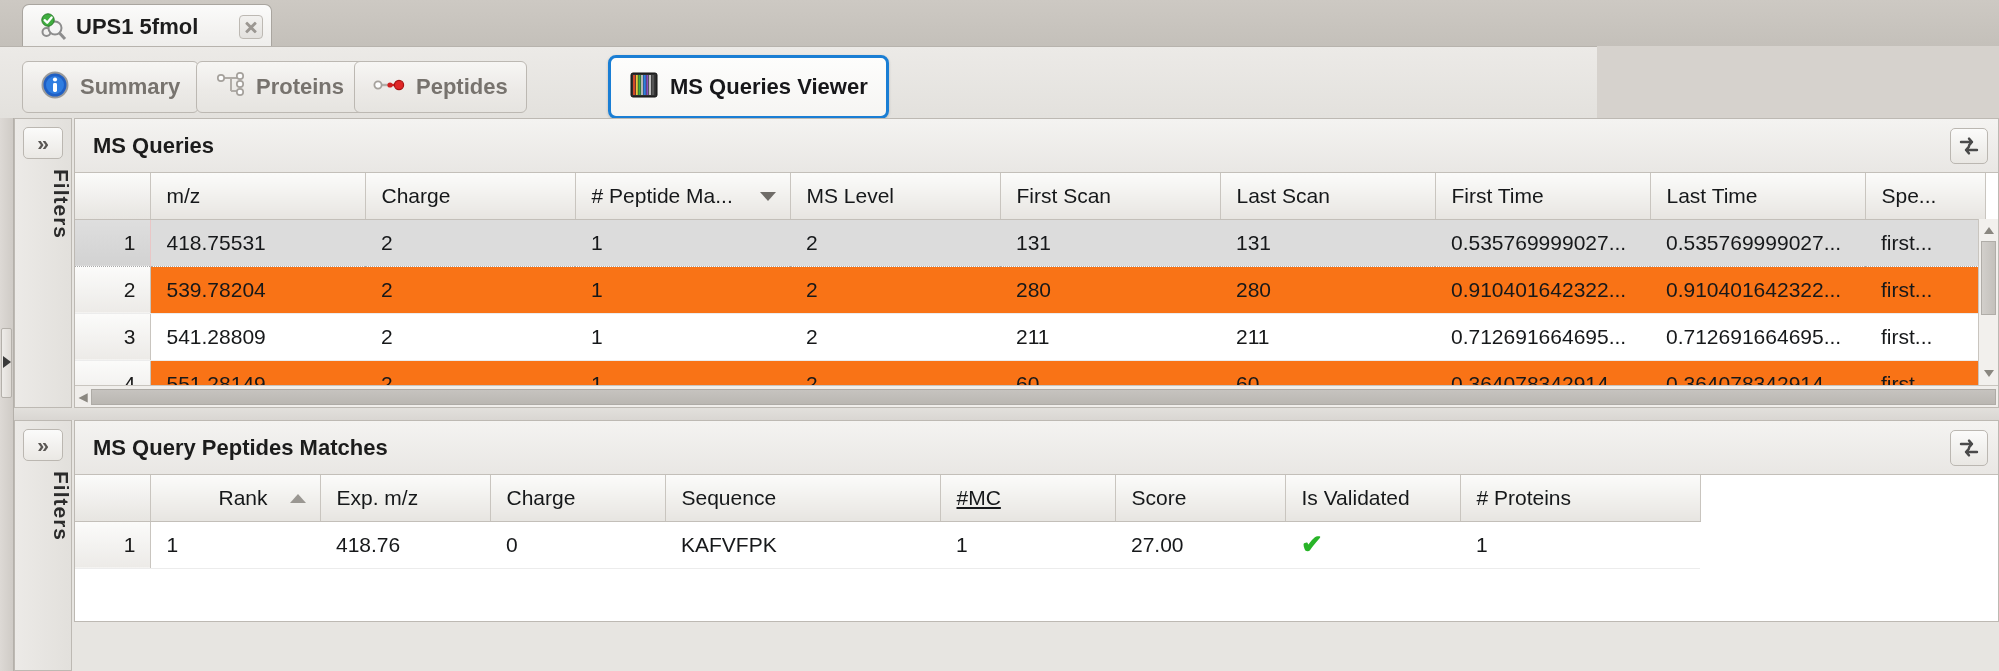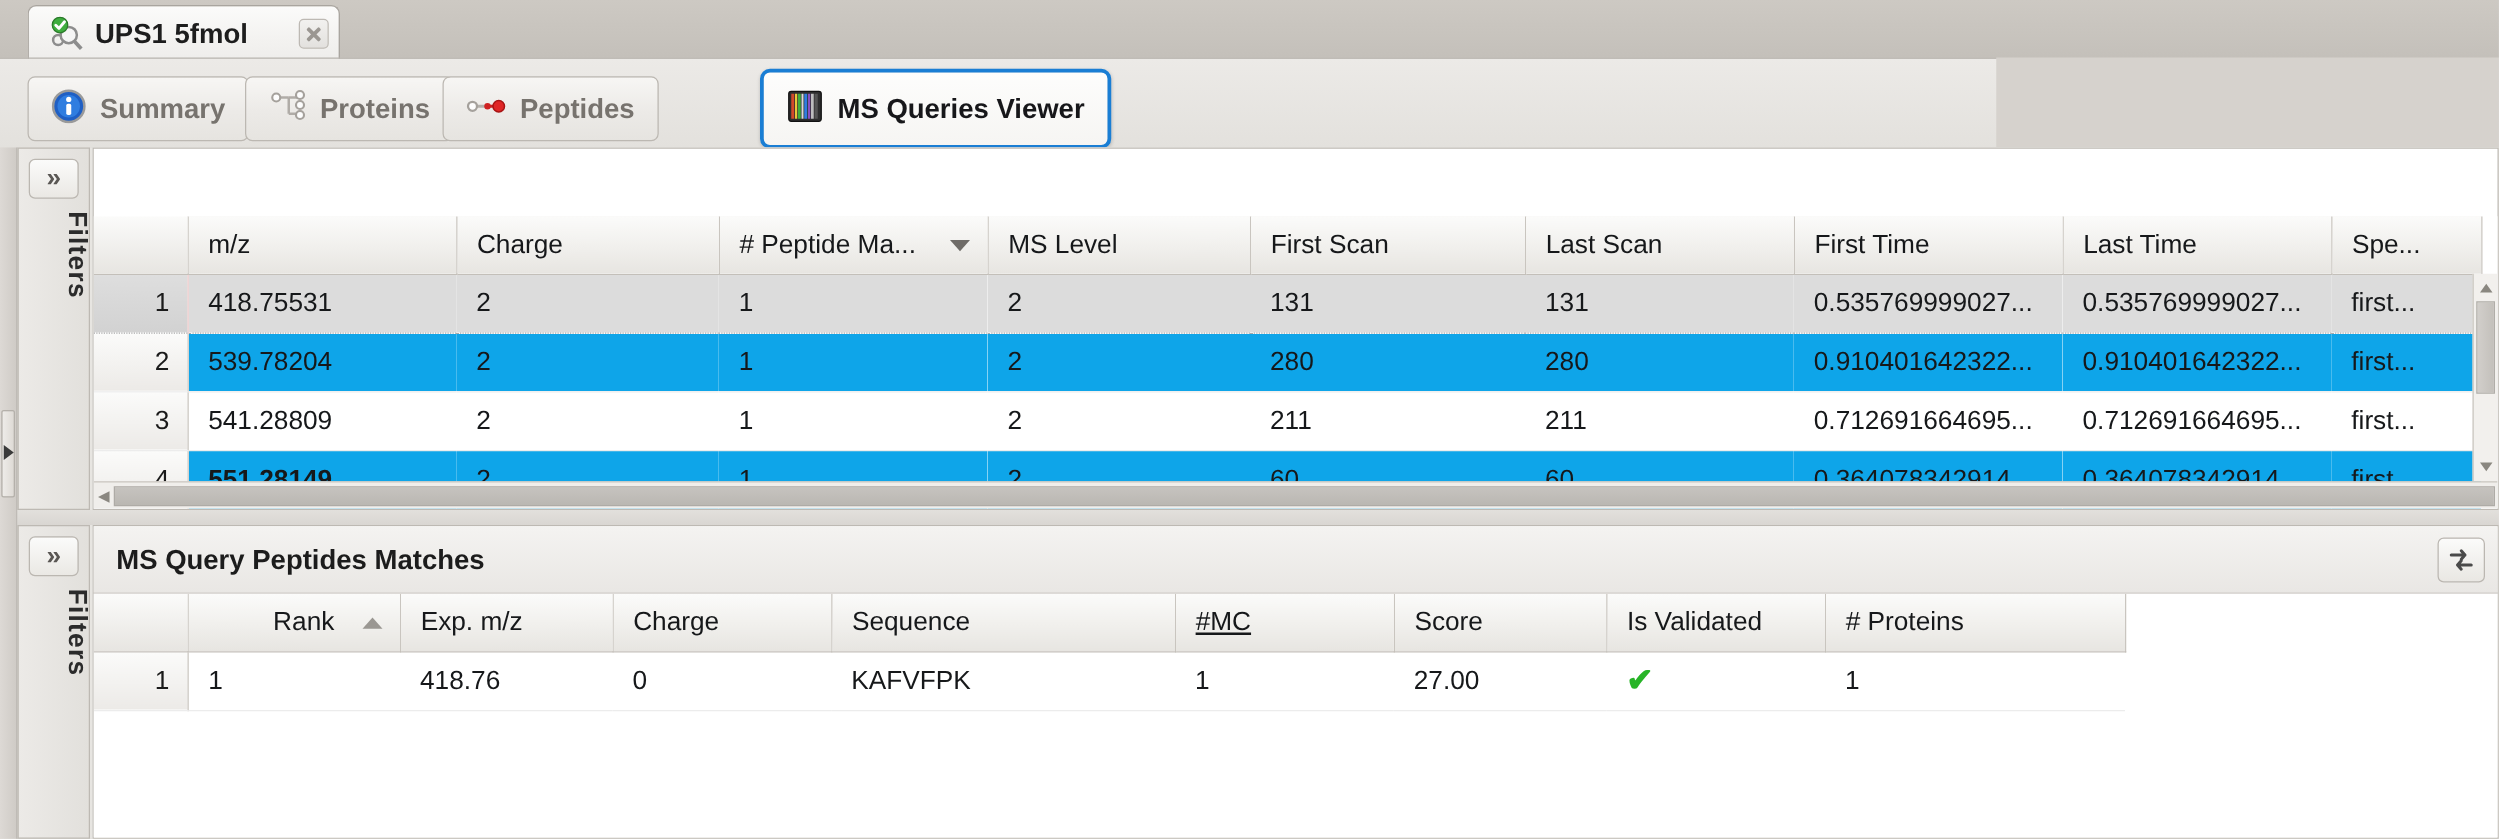--- a/index.html
+++ b/index.html
@@ -148,21 +148,21 @@
     height: 47px; font-size: 21px; color: #16181a;
     padding: 0 0 0 16px;
     white-space: nowrap; overflow: hidden;
     border-bottom: 1px solid #ececec;
   }
   table.grid td.rownum {
     text-align: right; padding: 0 14px 0 0; color: #1a1a1a;
     background: linear-gradient(to bottom,#fbfbfa,#eceae7);
     border-right: 1px solid #c9c5bf;
   }
-  tr.alt td { background: #0ea5e9; }
+  tr.alt td { background: #f97316; }
   tr.sel td { background: #dcdcdc; border-bottom: 1px dotted #aaa; }
   tr.sel td.rownum { background: linear-gradient(to bottom,#dedede,#d2d2d2); border-right: 1px solid #e9c6c6; }
 
   .sort-caret { position: absolute; right: 14px; top: 19px; width: 0; height: 0; }
   .caret-down { border-left: 8px solid transparent; border-right: 8px solid transparent; border-top: 9px solid #6f6c68; }
   .caret-up   { border-left: 8px solid transparent; border-right: 8px solid transparent; border-bottom: 9px solid #9a9792; }
 
   
   .hscroll {
     position: absolute; left: 0; right: 0; bottom: 0; height: 22px;
@@ -277,20 +277,29 @@
     <div class="outer-rail-grip"></div>
     <div class="outer-rail-arrow"></div>
   </div>
 
   <div class="filters-rail" style="left:14px; top:0; height:290px;">
     <div class="filters-expand">»</div>
     <div class="filters-text">Filters</div>
   </div>
 
   <div class="panel" style="left:74px; top:0; width:1925px; height:290px;">
+    <div class="panel-head">
+      <span class="panel-title">MS Queries</span>
+      <span class="panel-refresh">
+        <svg width="22" height="22" viewBox="0 0 22 22">
+          <path d="M3 7 h11 l-3 -3.4 M14 7 l-3 3.4" fill="none" stroke="#4a4a4a" stroke-width="2.4" stroke-linecap="round" stroke-linejoin="round"></path>
+          <path d="M19 15 h-11 l3 -3.4 M8 15 l3 3.4" fill="none" stroke="#4a4a4a" stroke-width="2.4" stroke-linecap="round" stroke-linejoin="round"></path>
+        </svg>
+      </span>
+    </div>
 
     <div class="tbl">
       <table class="grid" id="msq-table">
         <thead>
             <tr>
               <th class="corner" style="width: 75px;"></th>
               <th style="width: 215px;"><span>m/z</span></th>
               <th style="width: 210px;"><span>Charge</span></th>
               <th style="width: 215px;"><span># Peptide Ma...</span><span class="sort-caret caret-down"></span></th>
               <th style="width: 210px;"><span>MS Level</span></th>
@@ -333,21 +342,21 @@
               <td style="width: 215px;">1</td>
               <td style="width: 210px;">2</td>
               <td style="width: 220px;">211</td>
               <td style="width: 215px;">211</td>
               <td style="width: 215px;">0.712691664695...</td>
               <td style="width: 215px;">0.712691664695...</td>
               <td style="width: 120px;">first...</td>
             </tr>
             <tr class="alt">
               <td class="rownum" style="width: 75px;">4</td>
-              <td style="width: 215px; font-weight: bold;">551.28149</td>
+              <td style="width: 215px;">551.28149</td>
               <td style="width: 210px;">2</td>
               <td style="width: 215px;">1</td>
               <td style="width: 210px;">2</td>
               <td style="width: 220px;">60</td>
               <td style="width: 215px;">60</td>
               <td style="width: 215px;">0.364078342914...</td>
               <td style="width: 215px;">0.364078342914...</td>
               <td style="width: 120px;">first...</td>
             </tr>
           </tbody>
@@ -364,21 +373,21 @@
     </div>
   </div>
 
   <div class="divider-h" style="top:290px;"></div>
 
   <div class="filters-rail" style="left:14px; top:302px; height:251px;">
     <div class="filters-expand">»</div>
     <div class="filters-text">Filters</div>
   </div>
 
-  <div class="panel" style="left:74px; top:302px; width:1925px; height:251px;padding-left:24px;">
+  <div class="panel" style="left:74px; top:302px; width:1925px; height:202px;padding-left:24px;">
     <div class="panel-head">
       <span class="panel-title">MS Query Peptides Matches</span>
       <span class="panel-refresh">
         <svg width="22" height="22" viewBox="0 0 22 22">
           <path d="M3 7 h11 l-3 -3.4 M14 7 l-3 3.4" fill="none" stroke="#4a4a4a" stroke-width="2.4" stroke-linecap="round" stroke-linejoin="round"></path>
           <path d="M19 15 h-11 l3 -3.4 M8 15 l3 3.4" fill="none" stroke="#4a4a4a" stroke-width="2.4" stroke-linecap="round" stroke-linejoin="round"></path>
         </svg>
       </span>
     </div>
 

